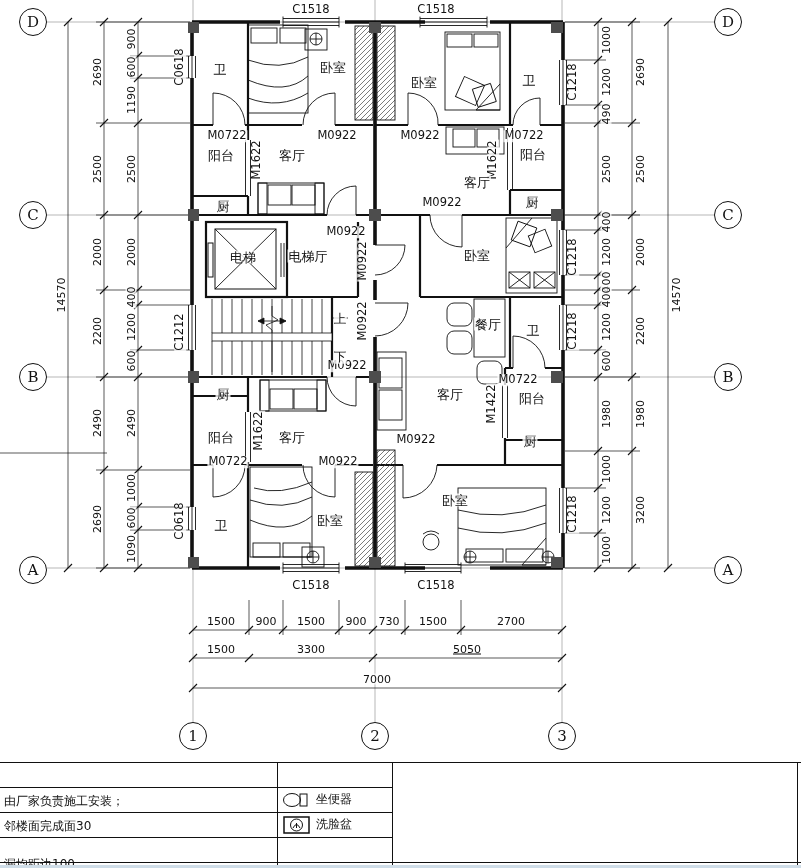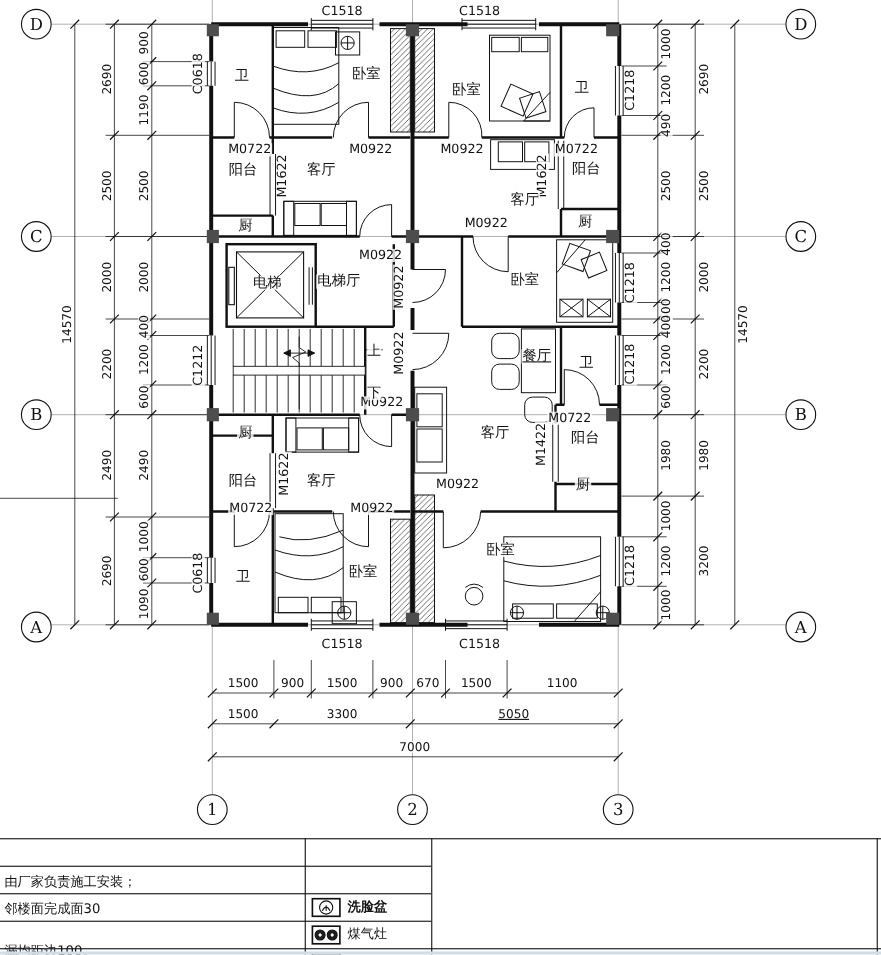--- a/index.html
+++ b/index.html
@@ -338,21 +338,21 @@
       <span class="plbl room" style="left: 292px; top: 155px; transform: translate(-50%, -50%);">客厅</span>
       <span class="plbl room" style="left: 223px; top: 206px; transform: translate(-50%, -50%);">厨</span>
       <span class="plbl room" style="left: 243px; top: 257px; transform: translate(-50%, -50%);">电梯</span>
       <span class="plbl room" style="left: 308px; top: 256px; transform: translate(-50%, -50%);">电梯厅</span>
       <span class="plbl room" style="left: 424px; top: 82px; transform: translate(-50%, -50%);">卧室</span>
       <span class="plbl room" style="left: 529px; top: 80px; transform: translate(-50%, -50%);">卫</span>
       <span class="plbl room" style="left: 477px; top: 182px; transform: translate(-50%, -50%);">客厅</span>
       <span class="plbl room" style="left: 533px; top: 154px; transform: translate(-50%, -50%);">阳台</span>
       <span class="plbl room" style="left: 532px; top: 202px; transform: translate(-50%, -50%);">厨</span>
       <span class="plbl room" style="left: 477px; top: 255px; transform: translate(-50%, -50%);">卧室</span>
-      <span class="plbl room" style="left: 488px; top: 324px; transform: translate(-50%, -50%); text-decoration: underline;">餐厅</span>
+      <span class="plbl room" style="left: 488px; top: 324px; transform: translate(-50%, -50%);">餐厅</span>
       <span class="plbl room" style="left: 533px; top: 330px; transform: translate(-50%, -50%);">卫</span>
       <span class="plbl room" style="left: 450px; top: 394px; transform: translate(-50%, -50%);">客厅</span>
       <span class="plbl room" style="left: 532px; top: 398px; transform: translate(-50%, -50%);">阳台</span>
       <span class="plbl room" style="left: 530px; top: 441px; transform: translate(-50%, -50%);">厨</span>
       <span class="plbl room" style="left: 223px; top: 394px; transform: translate(-50%, -50%);">厨</span>
       <span class="plbl room" style="left: 221px; top: 437px; transform: translate(-50%, -50%);">阳台</span>
       <span class="plbl room" style="left: 292px; top: 437px; transform: translate(-50%, -50%);">客厅</span>
       <span class="plbl room" style="left: 221px; top: 525px; transform: translate(-50%, -50%);">卫</span>
       <span class="plbl room" style="left: 330px; top: 520px; transform: translate(-50%, -50%);">卧室</span>
       <span class="plbl room" style="left: 455px; top: 500px; transform: translate(-50%, -50%);">卧室</span>
@@ -393,64 +393,61 @@
       <span class="plbl dim" style="left: 640px; top: 169px; transform: translate(-50%, -50%) rotate(-90deg);">2500</span>
       <span class="plbl dim" style="left: 640px; top: 252px; transform: translate(-50%, -50%) rotate(-90deg);">2000</span>
       <span class="plbl dim" style="left: 640px; top: 331px; transform: translate(-50%, -50%) rotate(-90deg);">2200</span>
       <span class="plbl dim" style="left: 640px; top: 414px; transform: translate(-50%, -50%) rotate(-90deg);">1980</span>
       <span class="plbl dim" style="left: 640px; top: 510px; transform: translate(-50%, -50%) rotate(-90deg);">3200</span>
       <span class="plbl dim" style="left: 676px; top: 295px; transform: translate(-50%, -50%) rotate(-90deg);">14570</span>
       <span class="plbl dim" style="left: 221px; top: 621px; transform: translate(-50%, -50%);">1500</span>
       <span class="plbl dim" style="left: 266px; top: 621px; transform: translate(-50%, -50%);">900</span>
       <span class="plbl dim" style="left: 311px; top: 621px; transform: translate(-50%, -50%);">1500</span>
       <span class="plbl dim" style="left: 356px; top: 621px; transform: translate(-50%, -50%);">900</span>
-      <span class="plbl dim" style="left: 389px; top: 621px; transform: translate(-50%, -50%);">670</span>
+      <span class="plbl dim" style="left: 389px; top: 621px; transform: translate(-50%, -50%);">730</span>
       <span class="plbl dim" style="left: 433px; top: 621px; transform: translate(-50%, -50%);">1500</span>
-      <span class="plbl dim" style="left: 511px; top: 621px; transform: translate(-50%, -50%);">1100</span>
+      <span class="plbl dim" style="left: 511px; top: 621px; transform: translate(-50%, -50%);">2700</span>
       <span class="plbl dim" style="left: 221px; top: 649px; transform: translate(-50%, -50%);">1500</span>
       <span class="plbl dim" style="left: 311px; top: 649px; transform: translate(-50%, -50%);">3300</span>
       <span class="plbl dim" style="left: 467px; top: 649px; transform: translate(-50%, -50%); text-decoration: underline;">5050</span>
       <span class="plbl dim" style="left: 377px; top: 679px; transform: translate(-50%, -50%);">7000</span>
     </div>
 
   <div id="bottom-band">
     <div class="hline" style="left:0;top:0;width:801px;"></div>
     <div class="hline" style="left:0;top:25px;width:392px;"></div>
     <div class="hline" style="left:0;top:50px;width:392px;"></div>
     <div class="hline" style="left:0;top:75px;width:392px;"></div>
     <div class="hline" style="left:0;top:100px;width:801px;"></div>
     <div class="vline" style="left:277px;top:0;height:106px;"></div>
     <div class="vline" style="left:392px;top:0;height:106px;"></div>
     <div class="vline" style="left:797px;top:0;height:106px;"></div>
 
     <div class="note-line" style="top:31px;">由厂家负责施工安装；</div>
     <div class="note-line" style="top:56px;">邻楼面完成面30</div>
     <div class="note-line" style="top:94px;">漏均距边100。</div>
 
-    <div class="legend-row" style="top:50px;font-weight:bold;">
+    <div class="legend-row" style="top:25px;">
+      <span class="legend-sym">
+        <svg width="34" height="20" fill="none" stroke="#111">
+            <ellipse cx="12" cy="10" rx="8.5" ry="6.5"></ellipse>
+            <rect x="20" y="4" width="7" height="12"></rect>
+          </svg>
+      </span>
+      <span class="legend-lab">坐便器</span>
+    </div>
+    <div class="legend-row" style="top:50px;">
       <span class="legend-sym">
         <svg width="34" height="20" fill="none" stroke="#111">
             <rect x="4" y="2" width="25" height="16" stroke-width="1.5"></rect>
             <circle cx="16.5" cy="10" r="6"></circle>
             <path d="M13,13 Q16.5,6 20,13 M16.5,13 V8"></path>
           </svg>
       </span>
       <span class="legend-lab">洗脸盆</span>
-    </div>
-    <div class="legend-row" style="top:75px;">
-      <span class="legend-sym">
-        <svg width="34" height="20" fill="none" stroke="#111">
-            <rect x="4" y="2" width="25" height="16" stroke-width="1.5"></rect>
-            <circle cx="11" cy="10" r="4.5" fill="#222"></circle>
-            <circle cx="22" cy="10" r="4.5" fill="#222"></circle>
-            <circle cx="11" cy="10" r="2" fill="#fff"></circle>
-            <circle cx="22" cy="10" r="2" fill="#fff"></circle>
-          </svg>
-      </span>
-      <span class="legend-lab">煤气灶</span>
     </div>
     <div class="legend-row" style="top:100px;">
       <span class="legend-sym">
         <svg width="34" height="20" fill="none" stroke="#111">
             <rect x="4" y="2" width="25" height="16" stroke-width="1.5"></rect>
             <path d="M8,10 q2,-4 4,0 q2,4 4,0 q2,-4 4,0 q2,4 4,0"></path>
           </svg>
       </span>
       <span class="legend-lab">空调外机</span>
     </div>

